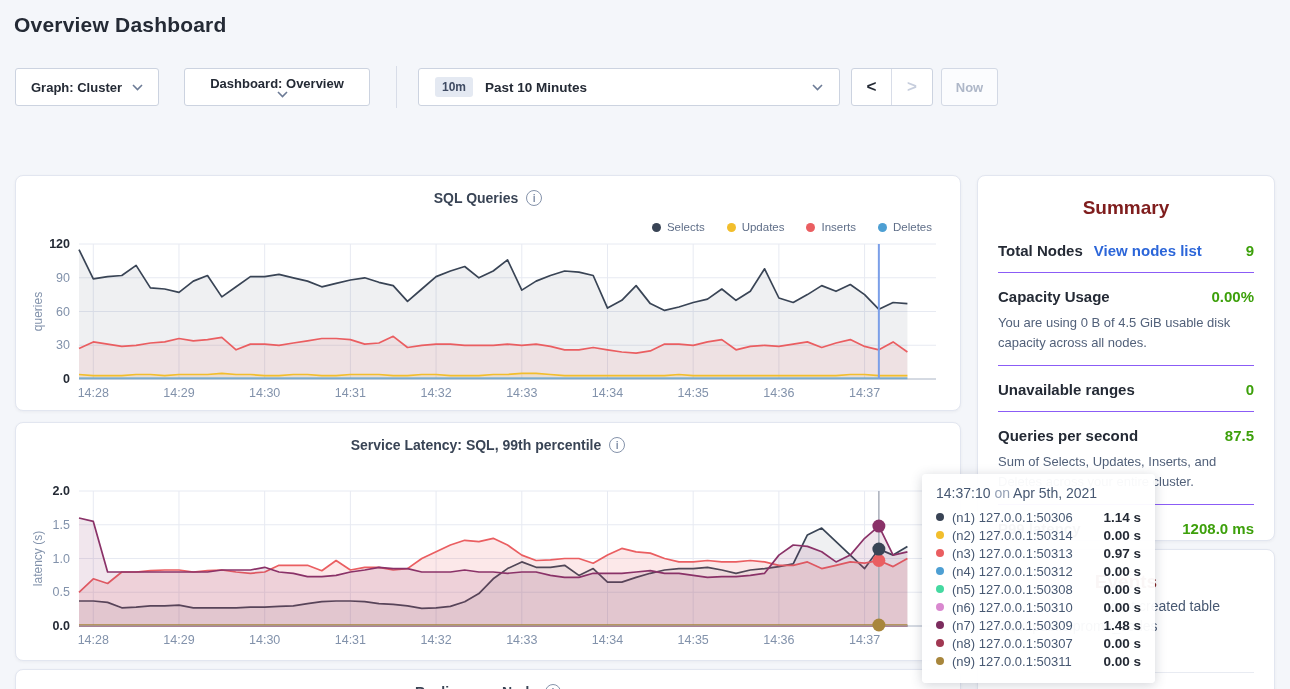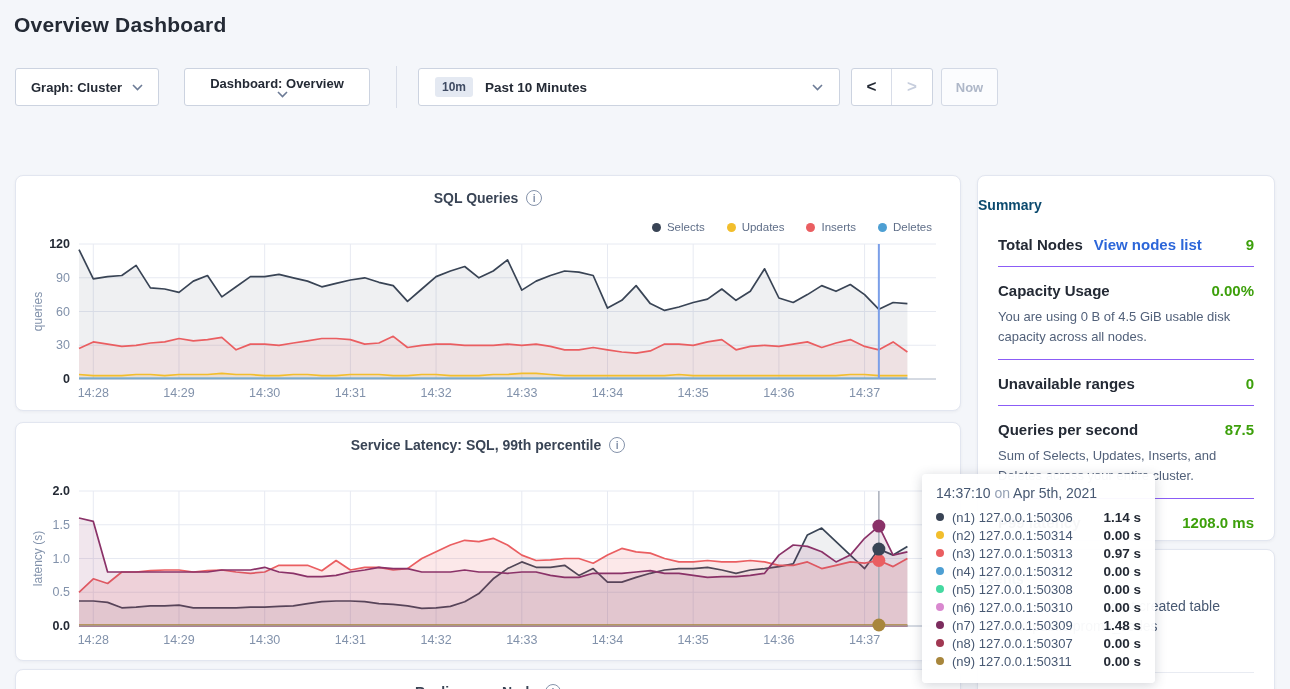--- a/index.html
+++ b/index.html
@@ -36,21 +36,21 @@
   .panel-events  { left:977px; top:505px; width:298px; height:200px; overflow:hidden; }
   .chart-title { position:absolute; top:14px; left:0; right:0; display:flex; align-items:center; justify-content:center; gap:8px;
                  font-size:14px; font-weight:bold; color:#394455; }
   .info-icon { width:16px; height:16px; border:1px solid #8593ab; border-radius:50%; color:#8593ab; font-size:10.5px;
                display:inline-flex; align-items:center; justify-content:center; font-style:normal; cursor:pointer; }
   .legend { position:absolute; top:45px; right:28px; display:flex; gap:22px; }
   .legend-item { display:flex; align-items:center; gap:6px; font-size:11.5px; color:#5f6e88; cursor:pointer; }
   .legend-dot { width:9px; height:9px; border-radius:50%; }
   .chart-svg { position:absolute; left:0; top:0; }
   
-  .side-title { text-align:left; padding-top:21px; font-size:14px; font-weight:bold; color:#0c4a6e; }
+  .side-title { text-align:center; padding-top:21px; font-size:19px; font-weight:bold; color:#7f1d1d; }
   .summary-rows { padding:8px 20px 0; }
   .srow { padding:15px 0 13px; border-bottom:1px solid #8b5cf6; }
   .srow:last-child { border-bottom:none; }
   .srow-top { display:flex; align-items:baseline; }
   .srow-label { font-size:15px; font-weight:bold; color:#242a35; }
   .srow-link  { font-size:15px; font-weight:bold; margin-left:11px; cursor:pointer; }
   .srow-value { margin-left:auto; font-size:15px; font-weight:bold; }
   .srow-sub { margin-top:8px; font-size:13px; color:#52617a; line-height:1.5; }
   
   .evt-line { position:absolute; font-size:14px; color:#475872; white-space:nowrap; }

